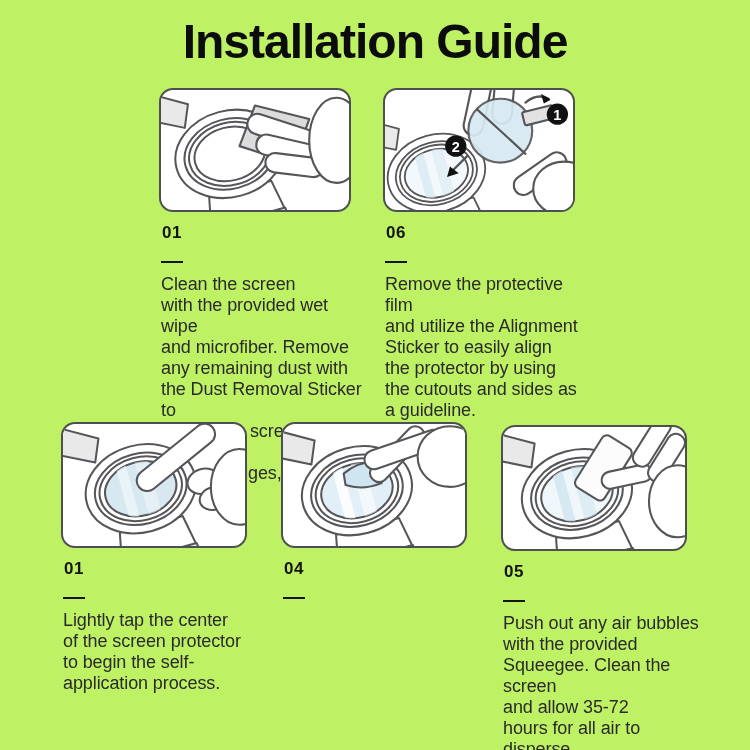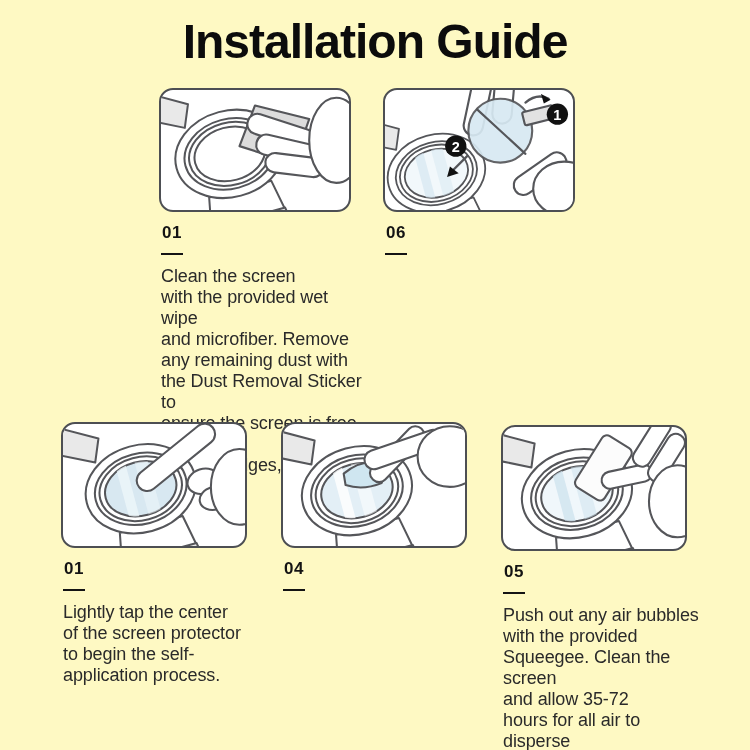--- a/index.html
+++ b/index.html
@@ -1,17 +1,17 @@
 <!DOCTYPE html>
 <html><head>
 <meta charset="utf-8">
 <style>
   html,body{margin:0;padding:0;background:#ffffff;}
   .page{
-    position:relative;width:750px;height:750px;background:#fef9c3;
+    position:relative;width:750px;height:750px;background:#bef264;
     font-family:"Liberation Sans", sans-serif;color:#262626;overflow:hidden;
   }
   .title{
     position:absolute;top:18px;left:0;width:750px;text-align:center;
     font-size:48px;font-weight:bold;letter-spacing:-1px;color:#0c0c0c;line-height:1;
   }
   .step{position:absolute;}
   .s1{left:159px;top:88px;width:205px;}
   .s2{left:383px;top:88px;width:205px;}
   .s3{left:61px;top:422px;width:205px;}
@@ -19,21 +19,21 @@
   .s5{left:501px;top:425px;width:205px;}
   .panel{
     border:2px solid #4d4f53;border-radius:14px;background:#fff;
     overflow:hidden;box-sizing:border-box;
   }
   .row1 .panel{width:192px;height:124px;}
   .row2 .panel{width:186px;height:126px;}
   .num{
     display:inline-block;margin:12px 0 0 2px;
     font-size:17px;font-weight:bold;letter-spacing:.5px;color:#141414;
-    border-bottom:2.5px solid #141414;padding:0 1px 10px 1px;line-height:1.1;
+    border-bottom:2.5px solid #141414;padding:0 1px 18px 1px;line-height:1.1;
   }
   .desc{
     margin:11px 0 0 2px;font-size:18px;line-height:21px;color:#2a2a2a;
     white-space:pre-line;letter-spacing:-0.1px;
   }
   svg{display:block;}
   .ln{stroke:#55565a;stroke-width:2.2;stroke-linejoin:round;stroke-linecap:round;}
   .hand{fill:#ffffff;}
 </style>
 </head>
@@ -125,20 +125,26 @@
           <path d="M 84,68 L 66,86" fill="none" stroke-width="2.4"></path>
           <polygon points="63,90 66,79 75,86" fill="#111" stroke="none"></polygon>
         </g>
         <g>
           <circle cx="72" cy="58" r="11" fill="#111"></circle>
           <text x="72" y="59" font-size="15" font-weight="bold" fill="#ffffff" text-anchor="middle" dominant-baseline="central">2</text>
         </g>
       </svg>
     </div>
     <div class="num">06</div>
+    <p class="desc">Remove the protective film
+and utilize the Alignment
+Sticker to easily align
+the protector by using
+the cutouts and sides as
+a guideline.</p>
   </section>
 
   <section class="step row2 s3">
     <div class="panel">
       <svg viewBox="0 0 192 124" width="182" height="122">
         <g transform="translate(82,66) scale(0.98)">
           <use href="#watch-shape" style="--screen:#d8e8f1;--stripe:#eef6fa"></use>
         </g>
         <g class="ln hand">
           <g transform="translate(88,58) rotate(-39)">

